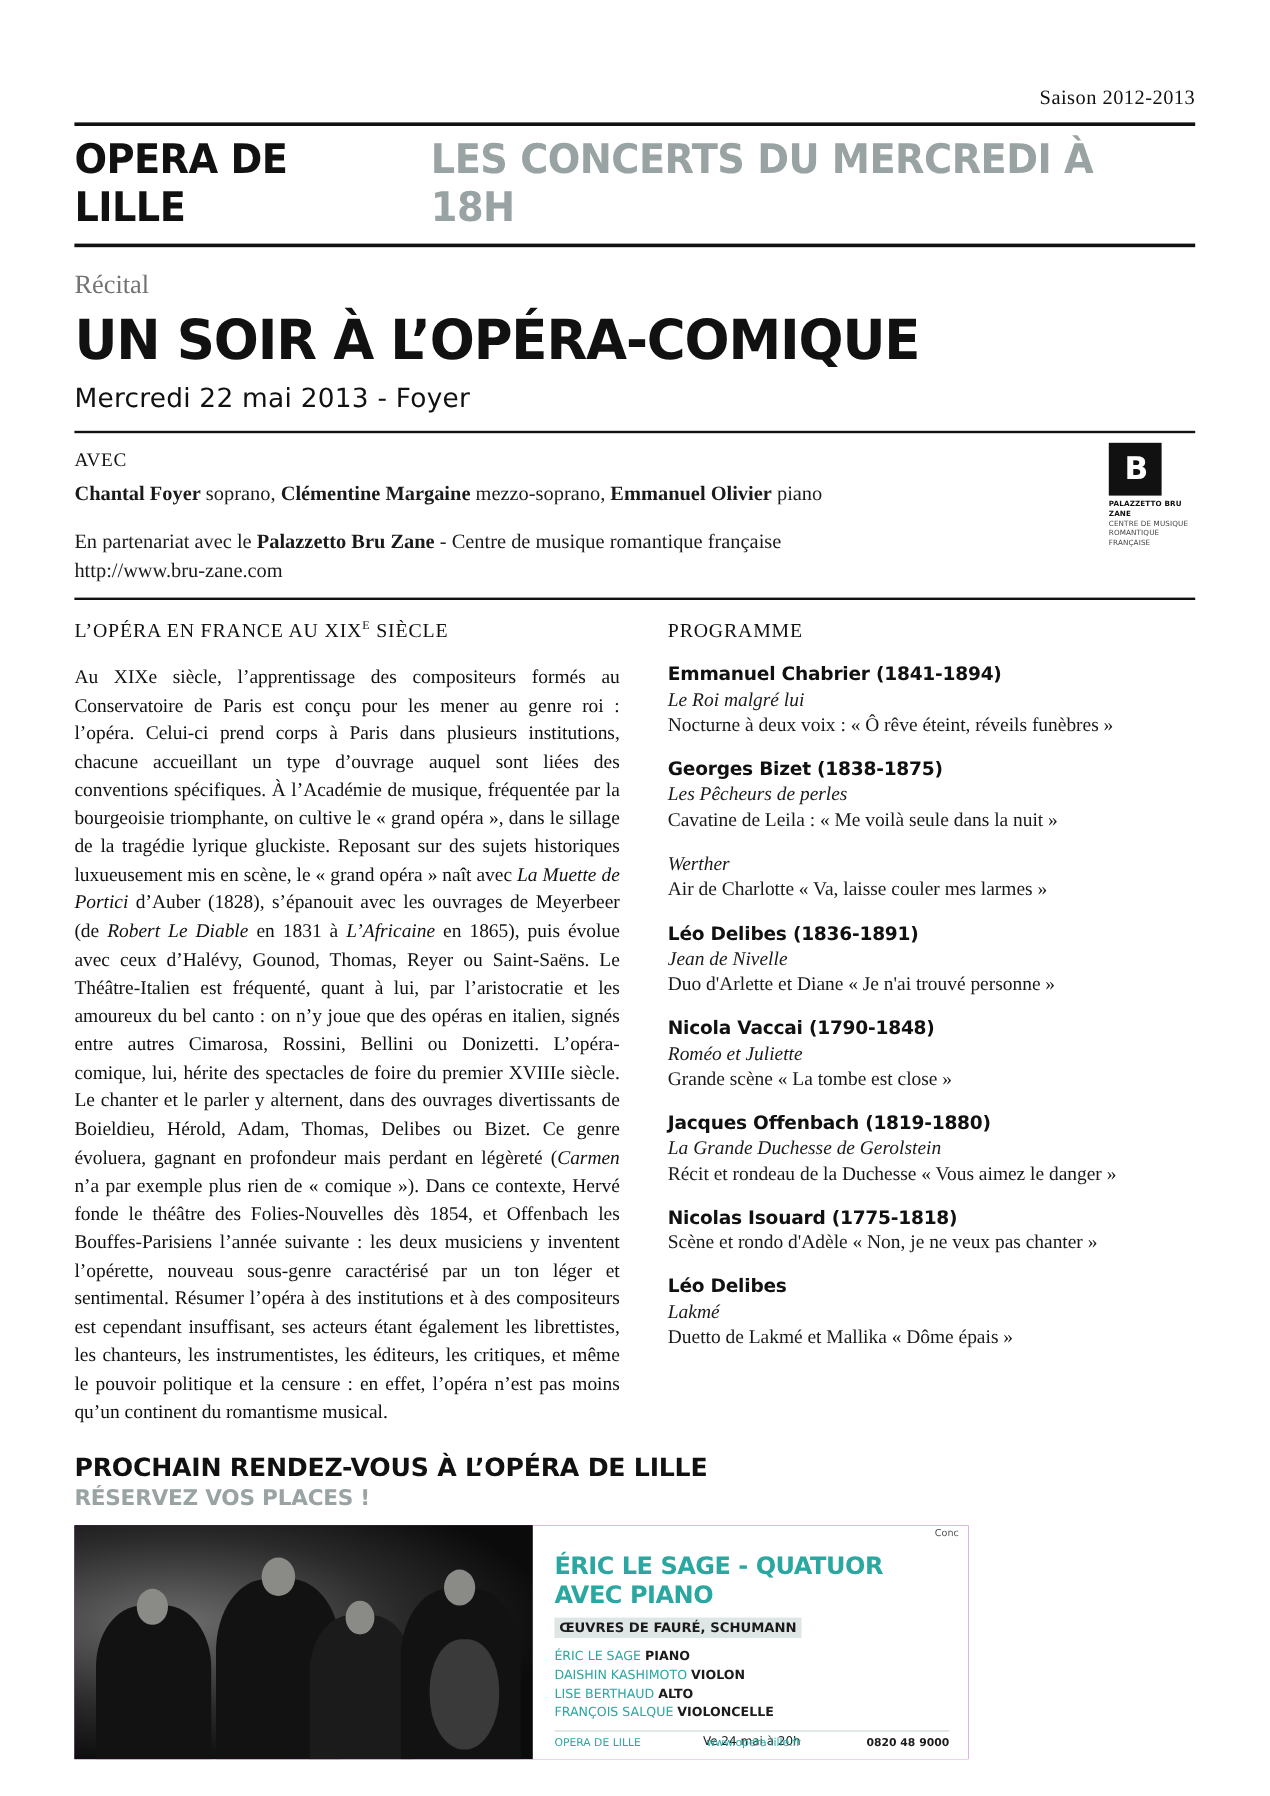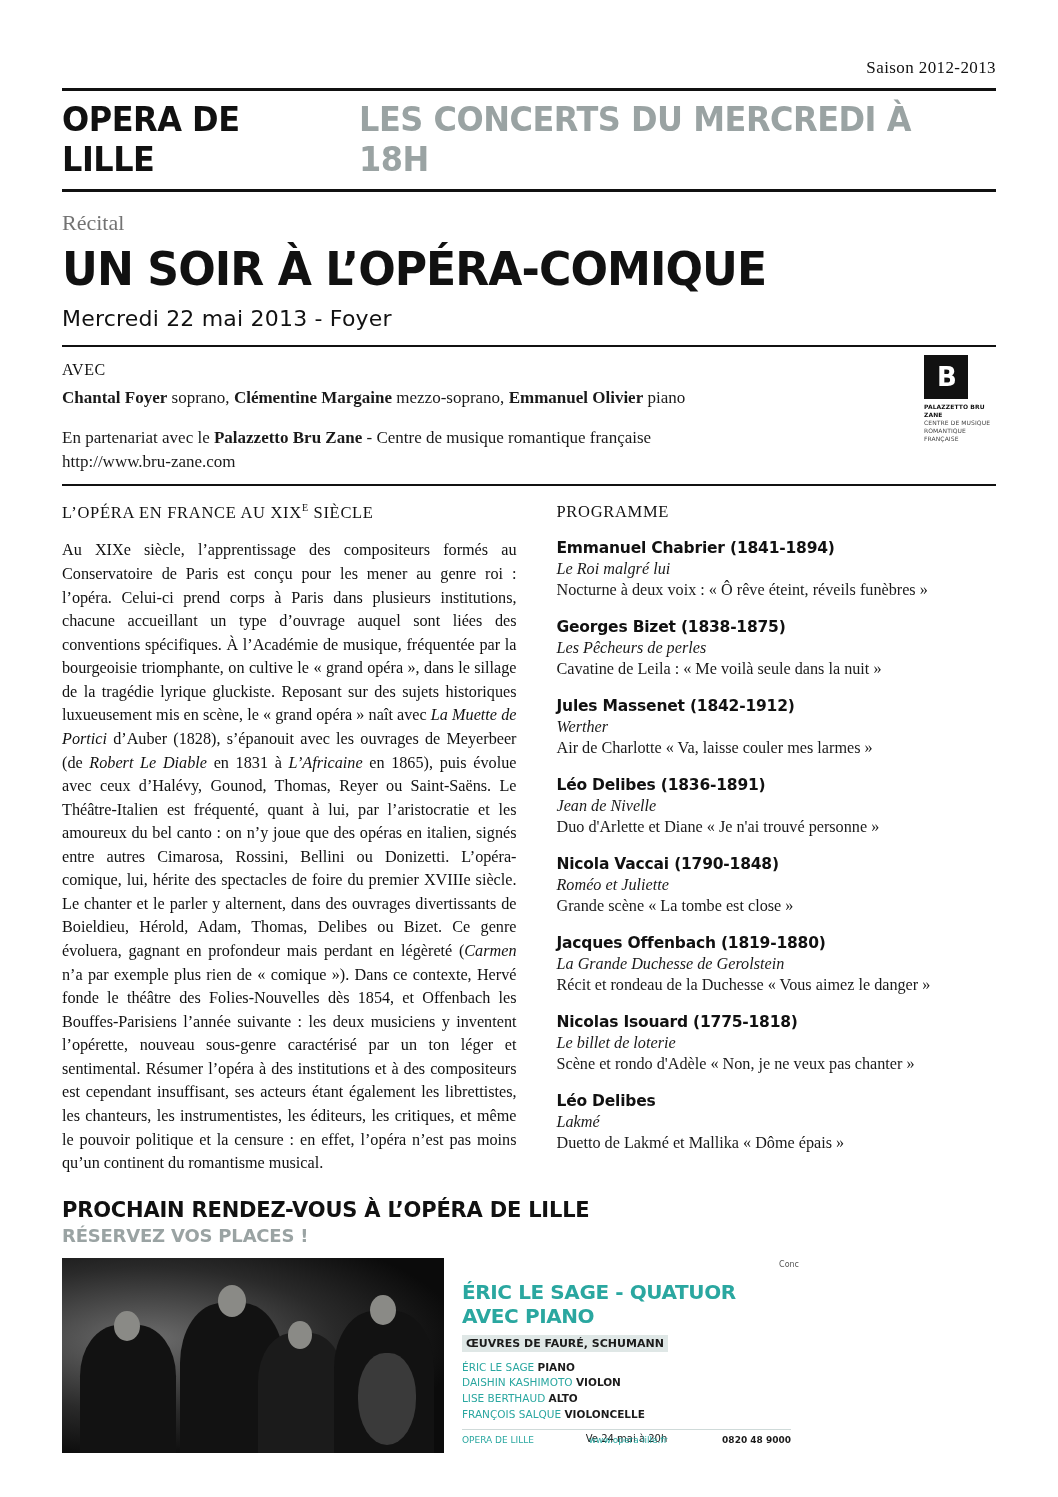--- a/index.html
+++ b/index.html
@@ -13,21 +13,21 @@
     font-family: "Liberation Serif", serif;
     color: #1a1a1a;
     position: relative;
     overflow: hidden;
   }
   .page {
     position: relative;
     width: 1058px;
     height: 1497px;
     box-sizing: border-box;
-    padding: 0 62px;
+    padding: 14px 62px;
   }
   
   .season {
     text-align: right;
     font-family: "Liberation Serif", serif;
     font-size: 17px;
     letter-spacing: 0.4px;
     padding-top: 58px;
     color: #111;
   }
@@ -361,42 +361,40 @@
             <div class="composer">Emmanuel Chabrier (1841-1894)</div>
             <div class="work">Le Roi malgré lui</div>
             <div class="piece">Nocturne à deux voix : « Ô rêve éteint, réveils funèbres »</div>
           </div>
           <div class="prog-item">
             <div class="composer">Georges Bizet (1838-1875)</div>
             <div class="work">Les Pêcheurs de perles</div>
             <div class="piece">Cavatine de Leila : « Me voilà seule dans la nuit »</div>
           </div>
           <div class="prog-item">
-            <div class="composer">Jules Massenet (1842-1912)</div>
             <div class="work">Werther</div>
             <div class="piece">Air de Charlotte « Va, laisse couler mes larmes »</div>
           </div>
           <div class="prog-item">
             <div class="composer">Léo Delibes (1836-1891)</div>
             <div class="work">Jean de Nivelle</div>
             <div class="piece">Duo d'Arlette et Diane « Je n'ai trouvé personne »</div>
           </div>
           <div class="prog-item">
             <div class="composer">Nicola Vaccai (1790-1848)</div>
             <div class="work">Roméo et Juliette</div>
             <div class="piece">Grande scène « La tombe est close »</div>
           </div>
           <div class="prog-item">
             <div class="composer">Jacques Offenbach (1819-1880)</div>
             <div class="work">La Grande Duchesse de Gerolstein</div>
             <div class="piece">Récit et rondeau de la Duchesse « Vous aimez le danger »</div>
           </div>
           <div class="prog-item">
             <div class="composer">Nicolas Isouard (1775-1818)</div>
-            <div class="work">Le billet de loterie</div>
             <div class="piece">Scène et rondo d'Adèle « Non, je ne veux pas chanter »</div>
           </div>
           <div class="prog-item">
             <div class="composer">Léo Delibes</div>
             <div class="work">Lakmé</div>
             <div class="piece">Duetto de Lakmé et Mallika « Dôme épais »</div>
           </div>
         </div>
     </div>
 

